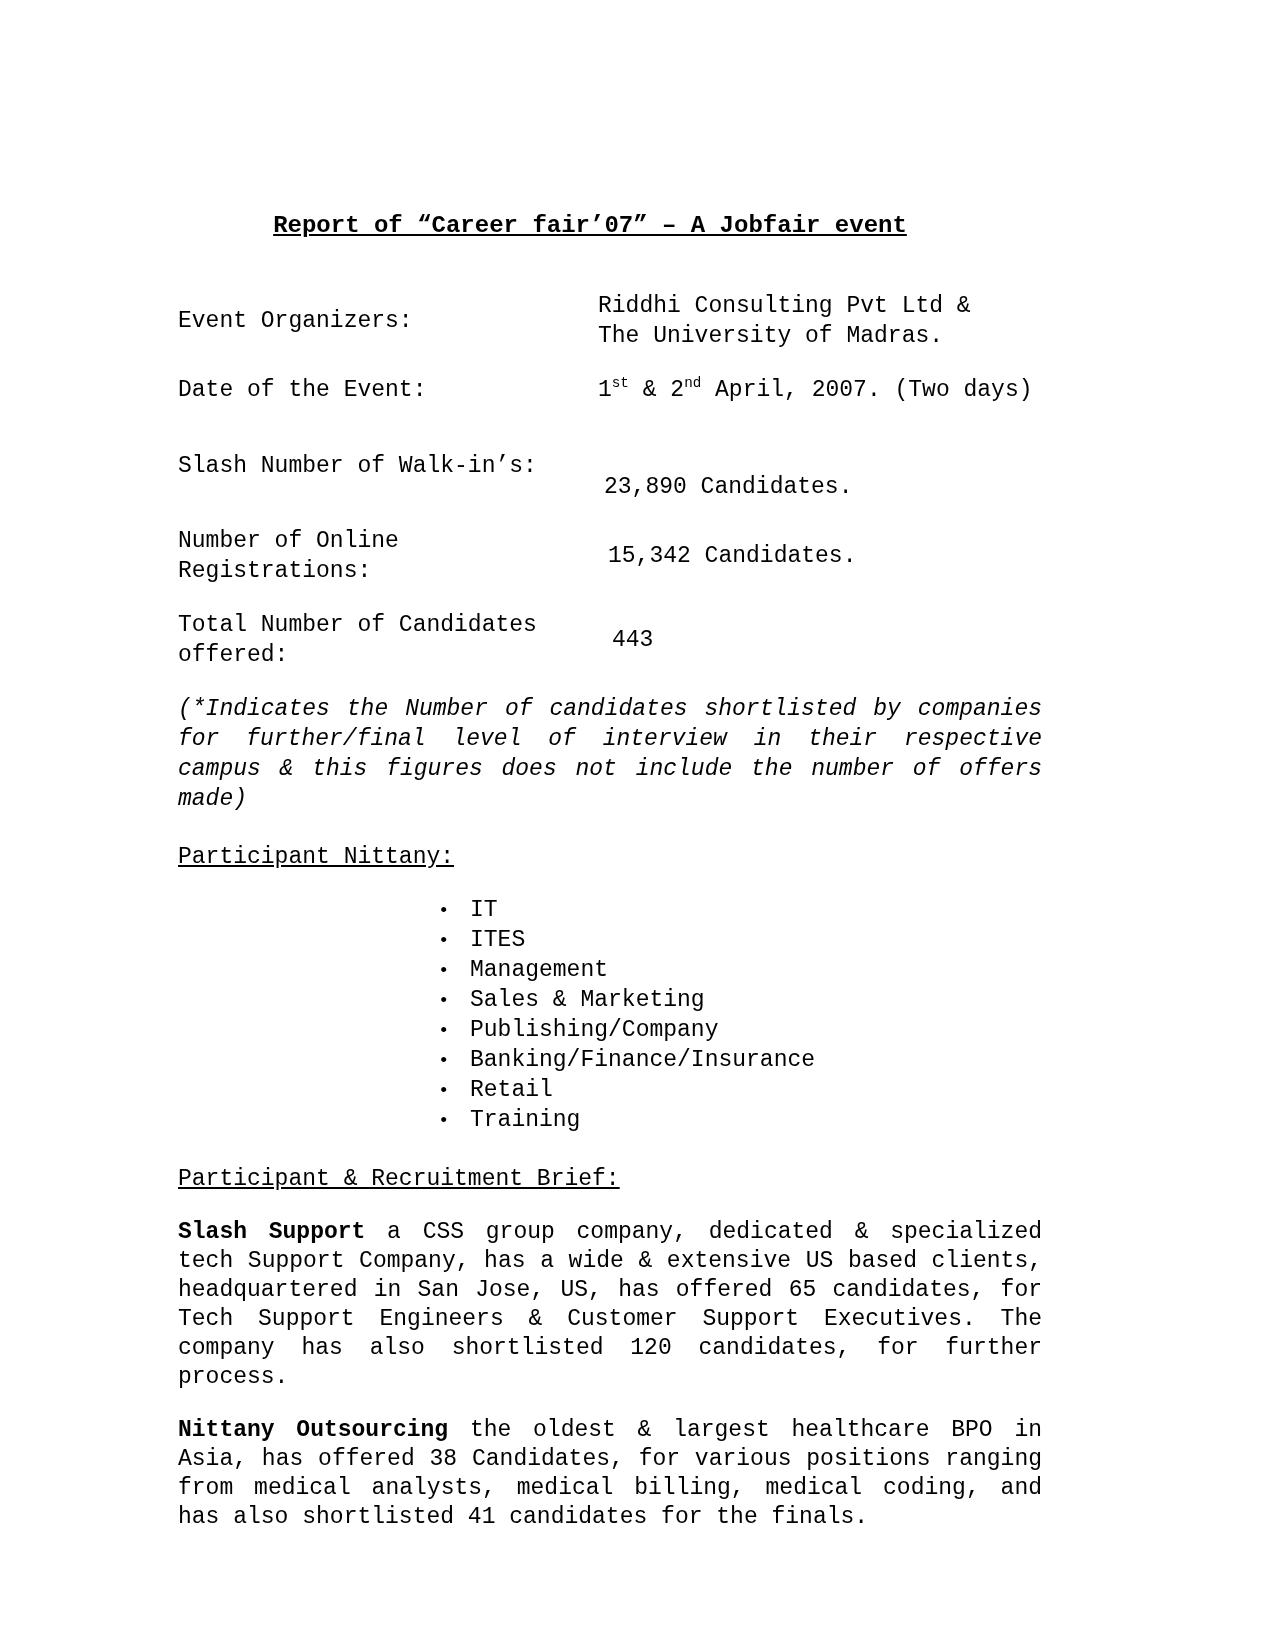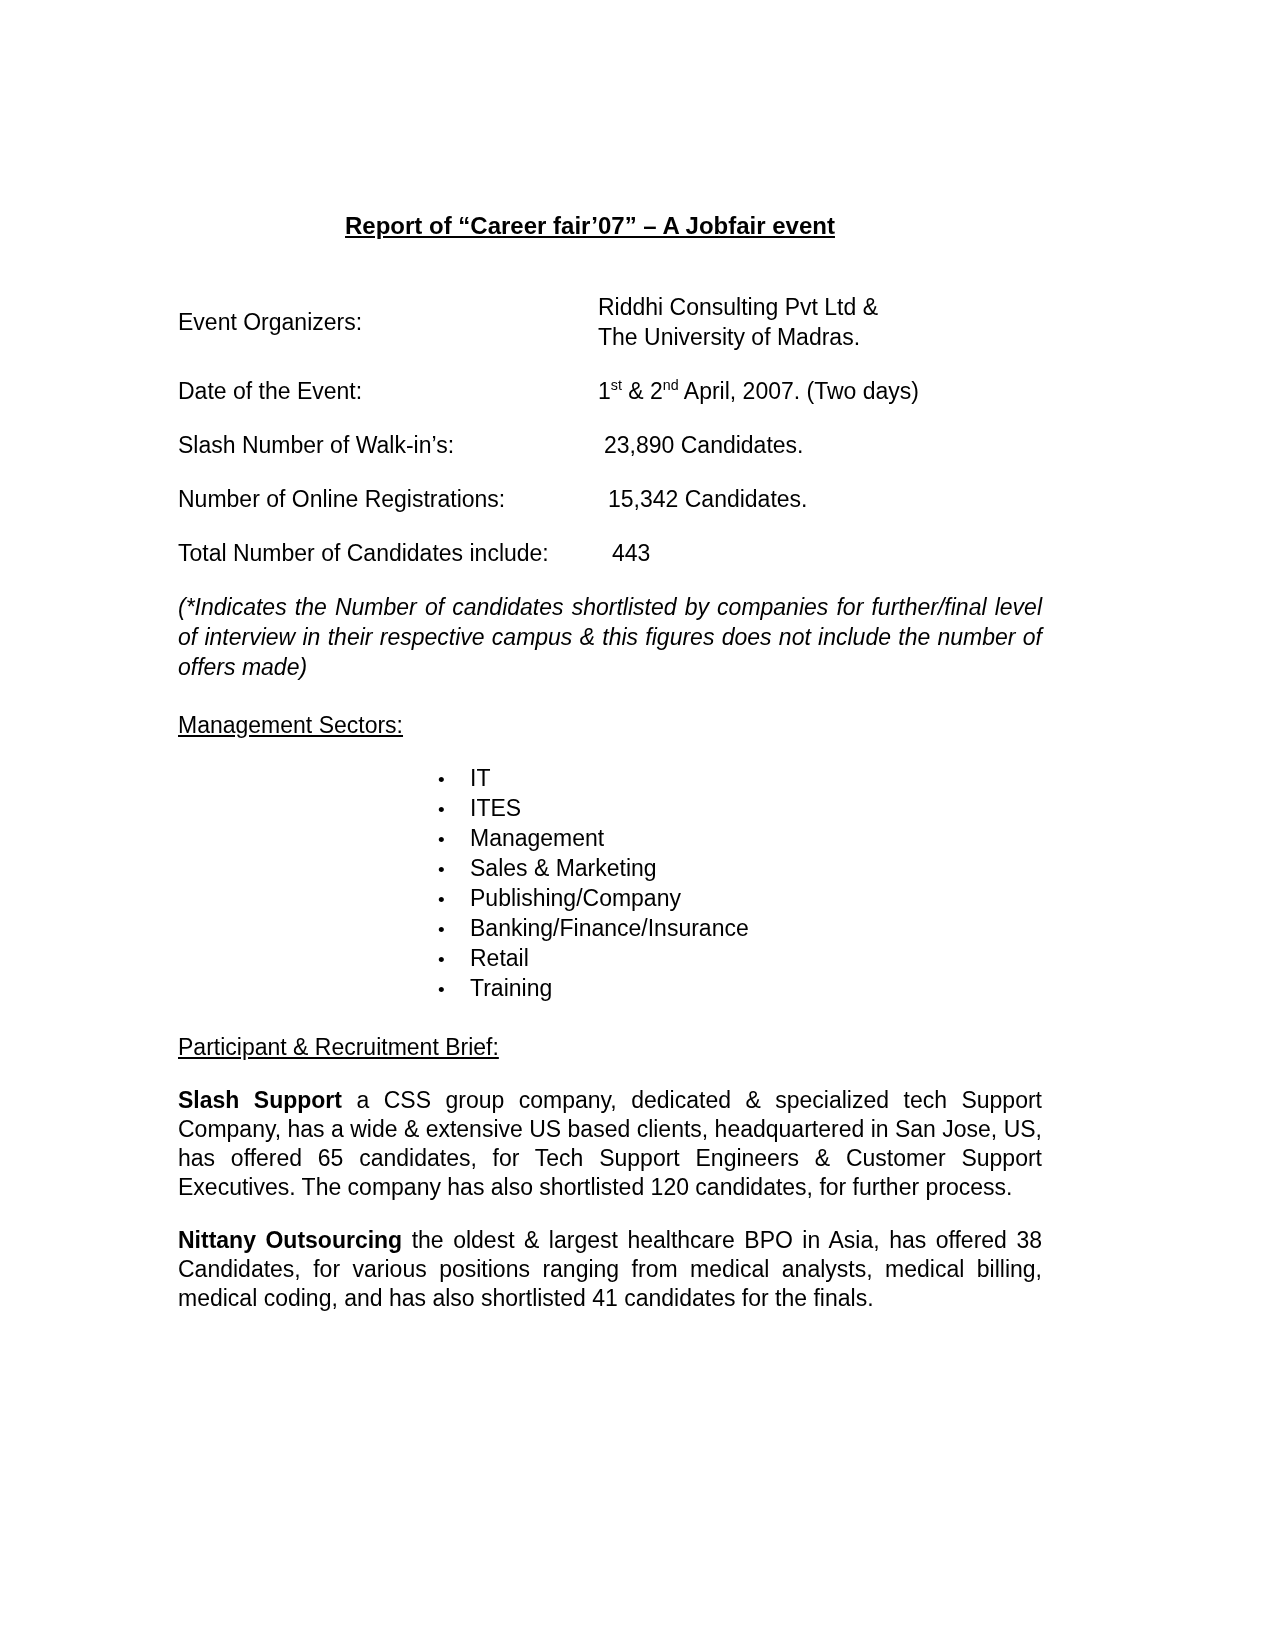--- a/index.html
+++ b/index.html
@@ -7,21 +7,21 @@
     padding: 0;
     background: #ffffff;
   }
   .page {
     position: relative;
     width: 1275px;
     height: 1650px;
     background: #ffffff;
     box-sizing: border-box;
     overflow: hidden;
-    font-family: Liberation Sans, sans-serif;
+    font-family: Liberation Mono, monospace;
     font-size: 23px;
     color: #000000;
   }
   .content {
     position: absolute;
     left: 178px;
     top: 212px;
     width: 864px;
   }
   .doc-title {
@@ -35,21 +35,21 @@
     display: flex;
     line-height: 30px;
     margin-bottom: 24px;
     align-items: center;
   }
   .info-label {
     flex: none;
     width: 420px;
   }
   .info-value { white-space: pre-line; }
-  .pl6  { padding-left: 6px; }
+  .pl6  { padding-left: 6px; margin-top: 43px; }
   .pl10 { padding-left: 10px; }
   .pl14 { padding-left: 14px; }
   .sup {
     vertical-align: super;
     font-size: 0.62em;
     line-height: 0;
   }
   .short-row {
     line-height: 30px;
     margin-bottom: 0;
@@ -112,28 +112,28 @@
       <div class="info-label">Slash Number of Walk-in’s:</div>
       <div class="info-value pl6">23,890 Candidates.</div>
     </div>
 
     <div class="info-row">
       <div class="info-label">Number of Online Registrations:</div>
       <div class="info-value pl10">15,342 Candidates.</div>
     </div>
 
     <div class="info-row">
-      <div class="info-label">Total Number of Candidates include:</div>
+      <div class="info-label">Total Number of Candidates offered:</div>
       <div class="info-value pl14">443</div>
     </div>
 
 
     <p class="footnote">(*Indicates the Number of candidates shortlisted by companies for further/final level of interview in their respective campus &amp; this figures does not include the number of offers made)</p>
 
-    <div class="section-heading">Management Sectors:</div>
+    <div class="section-heading">Participant Nittany:</div>
 
     <ul class="sector-list">
       <li>
           <span class="blt">•</span>
           <span>IT</span>
         </li>
       <li>
           <span class="blt">•</span>
           <span>ITES</span>
         </li>

